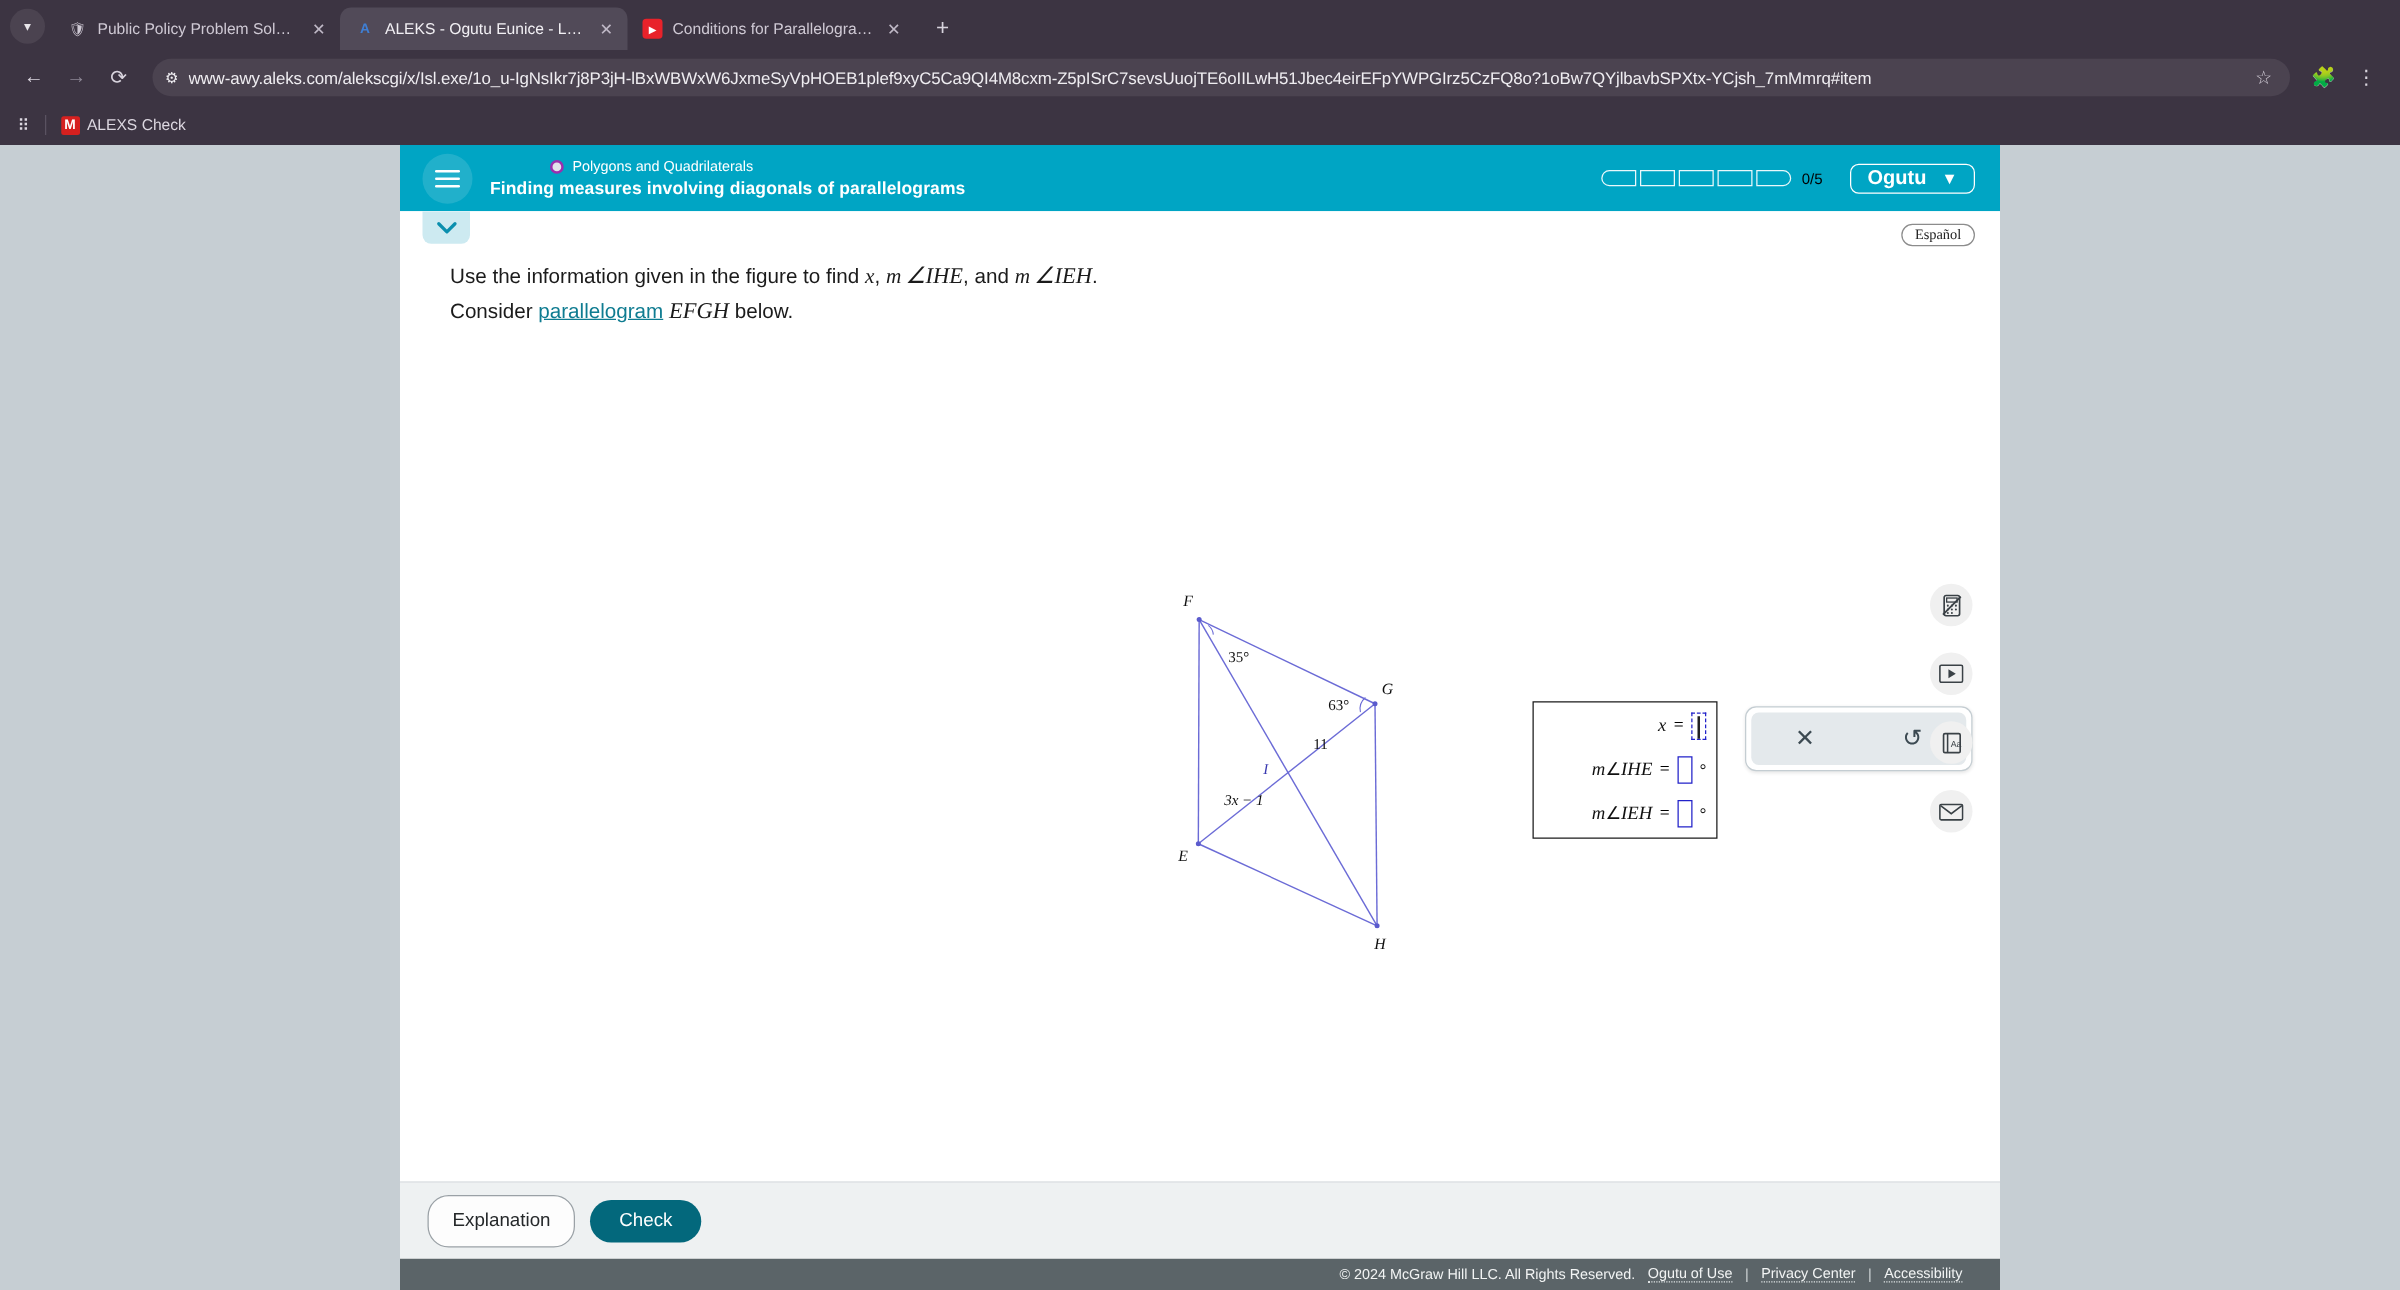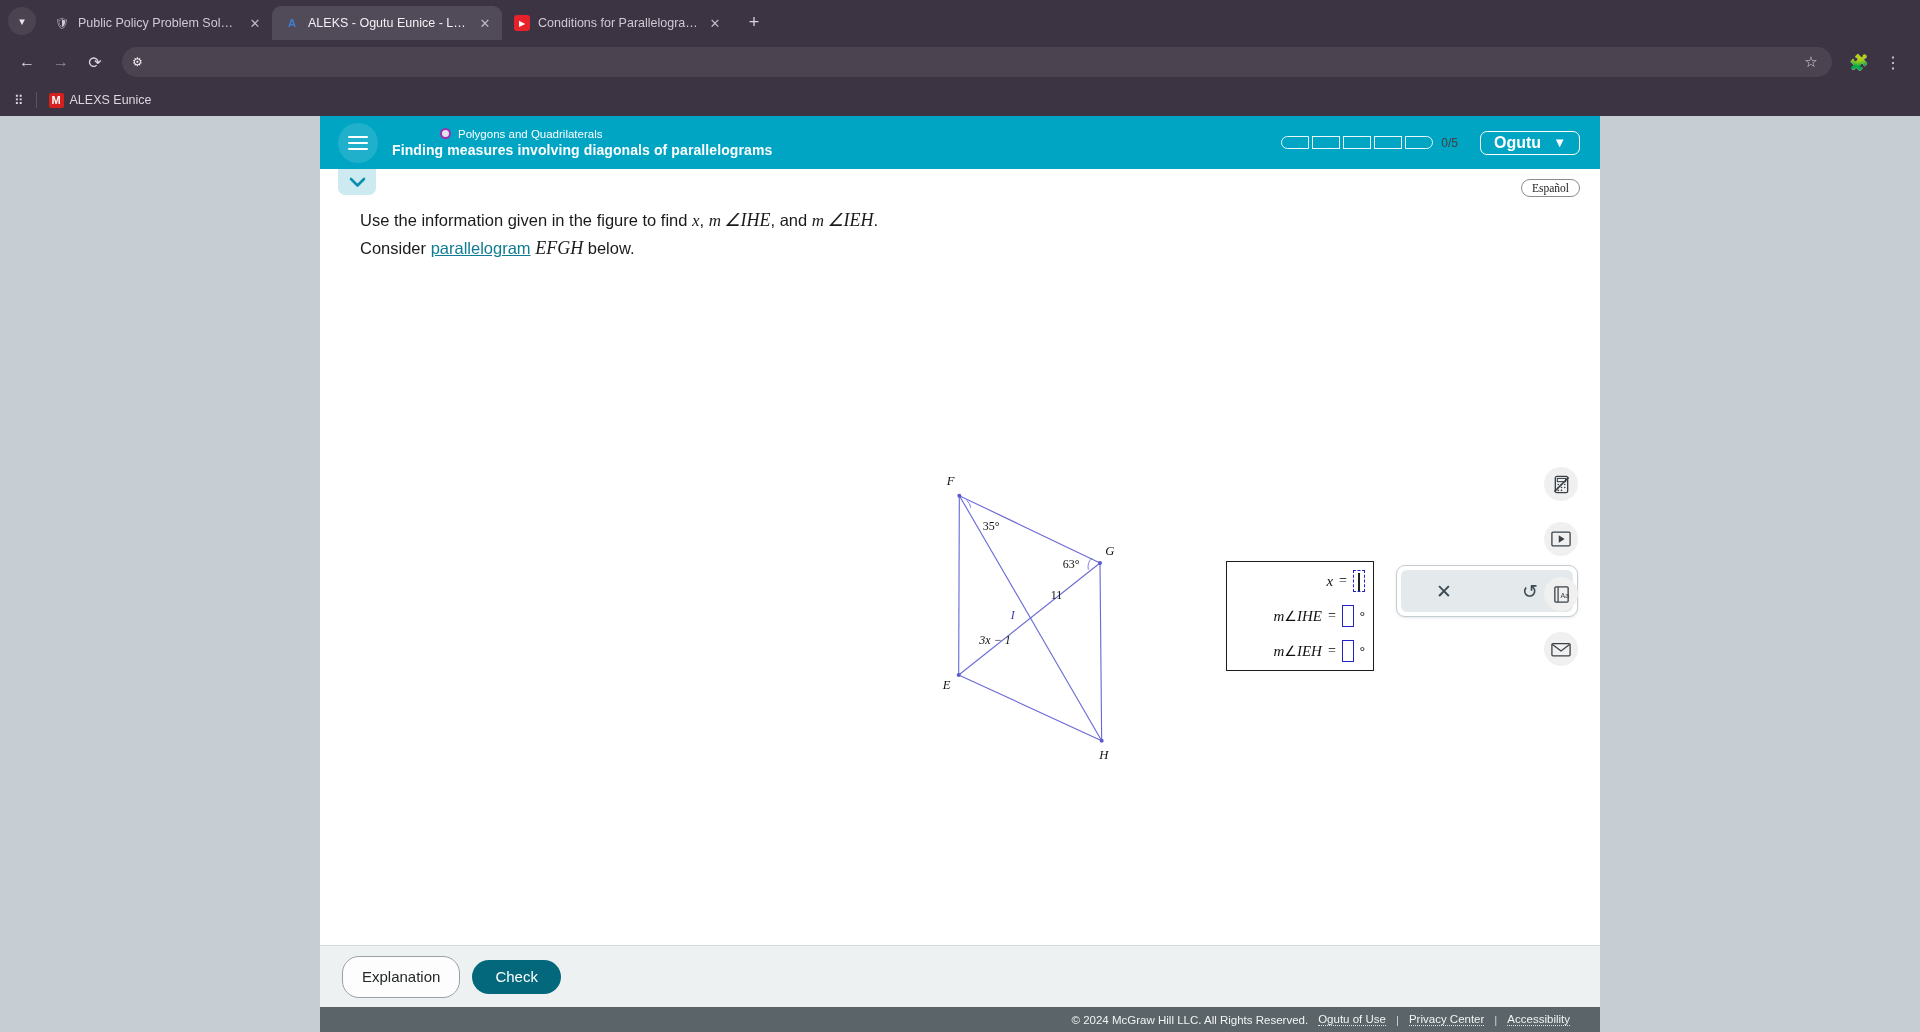--- a/index.html
+++ b/index.html
@@ -115,21 +115,21 @@
     border: 2.5px solid #9b2fae; background: #e2e2ea;
   }
   .htop-text { color: #ffffff; font-size: 11.5px; }
   .hsub { color: #ffffff; font-size: 14px; font-weight: bold; margin-top: 2px; letter-spacing: .1px;}
 
   .progress-wrap { margin-left: auto; display: flex; align-items: center; gap: 8px; }
   .pbar { display: flex; gap: 3px; }
   .pseg { width: 28px; height: 13px; border: 1.5px solid #eaf8fb; }
   .pseg.first { border-radius: 7px 0 0 7px; }
   .pseg.last  { border-radius: 0 7px 7px 0; }
-  .pcount { color: #404040; font-size: 12px; }
+  .pcount { color: #000000; font-size: 12px; }
   .userbtn {
     margin-left: 22px;
     border: 1.5px solid #ffffff; border-radius: 7px;
     height: 24px; padding: 0 13px;
     display: flex; align-items: center; gap: 12px;
     color: #ffffff; font-size: 16px; font-weight: bold;
   }
   .chev-d { font-size: 13px; }
 
   
@@ -255,34 +255,35 @@
 
     <div class="newtab">+</div>
   </div>
 
   <div class="toolbar">
     <div class="navbtn">←</div>
     <div class="navbtn" style="color:#8d8795;">→</div>
     <div class="navbtn">⟳</div>
     <div class="omnibox">
       <span style="font-size:12px;">⚙</span>
+      <span class="urltext">www-awy.aleks.com/alekscgi/x/Isl.exe/1o_u-IgNsIkr7j8P3jH-lBxWBWxW6JxmeSyVpHOEB1plef9xyC5Ca9QI4M8cxm-Z5pISrC7sevsUuojTE6oIILwH51Jbec4eirEFpYWPGIrz5CzFQ8o?1oBw7QYjlbavbSPXtx-YCjsh_7mMmrq#item</span>
       <span class="omnibox-right">
         <span class="tb-icon">☆</span>
       </span>
     </div>
     <div class="navbtn">🧩</div>
     <div class="navbtn">⋮</div>
   </div>
 
   <div class="bookmarks">
     <span style="font-size:13px;">⠿</span>
     <span class="bm-sep"></span>
     <span class="bm-item">
       <span class="mcg-badge">M</span>
-      <span>ALEXS Eunice</span>
+      <span>ALEXS Check</span>
     </span>
   </div>
 
   <div class="viewport">
     <div class="page">
 
       <div class="aleks-header">
         <div class="hamburger">
           <span></span>
             <span></span>

